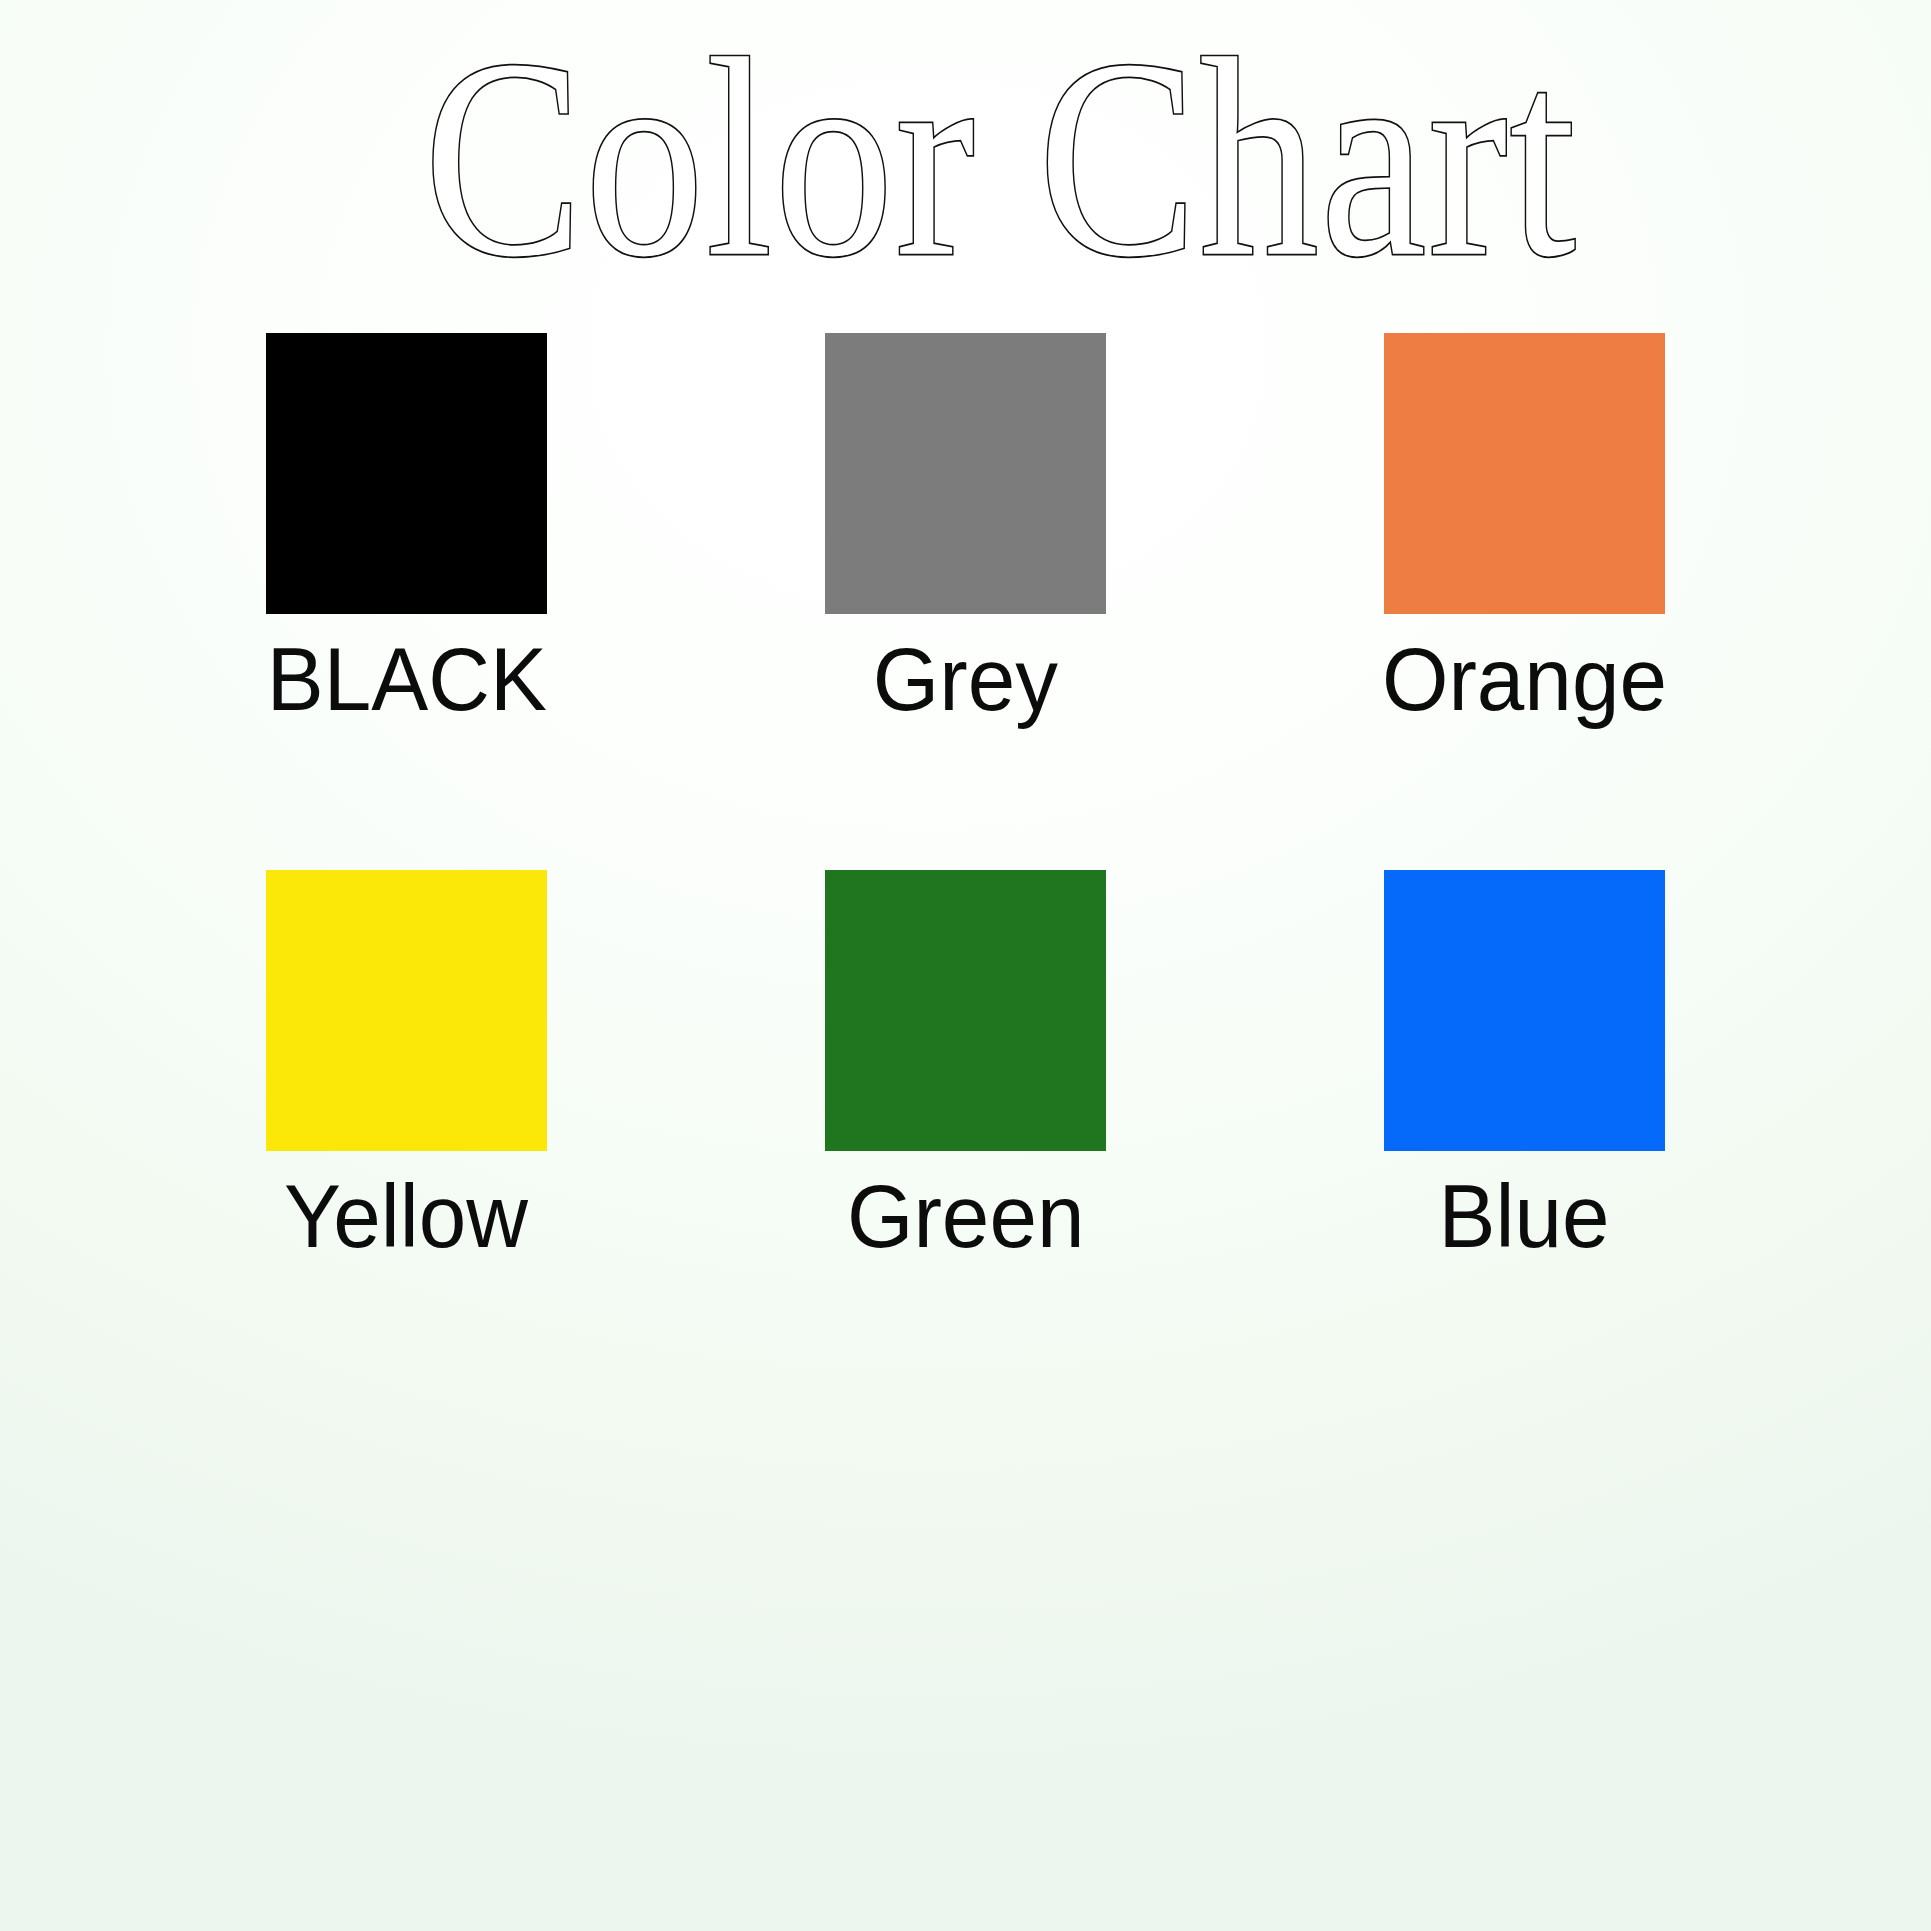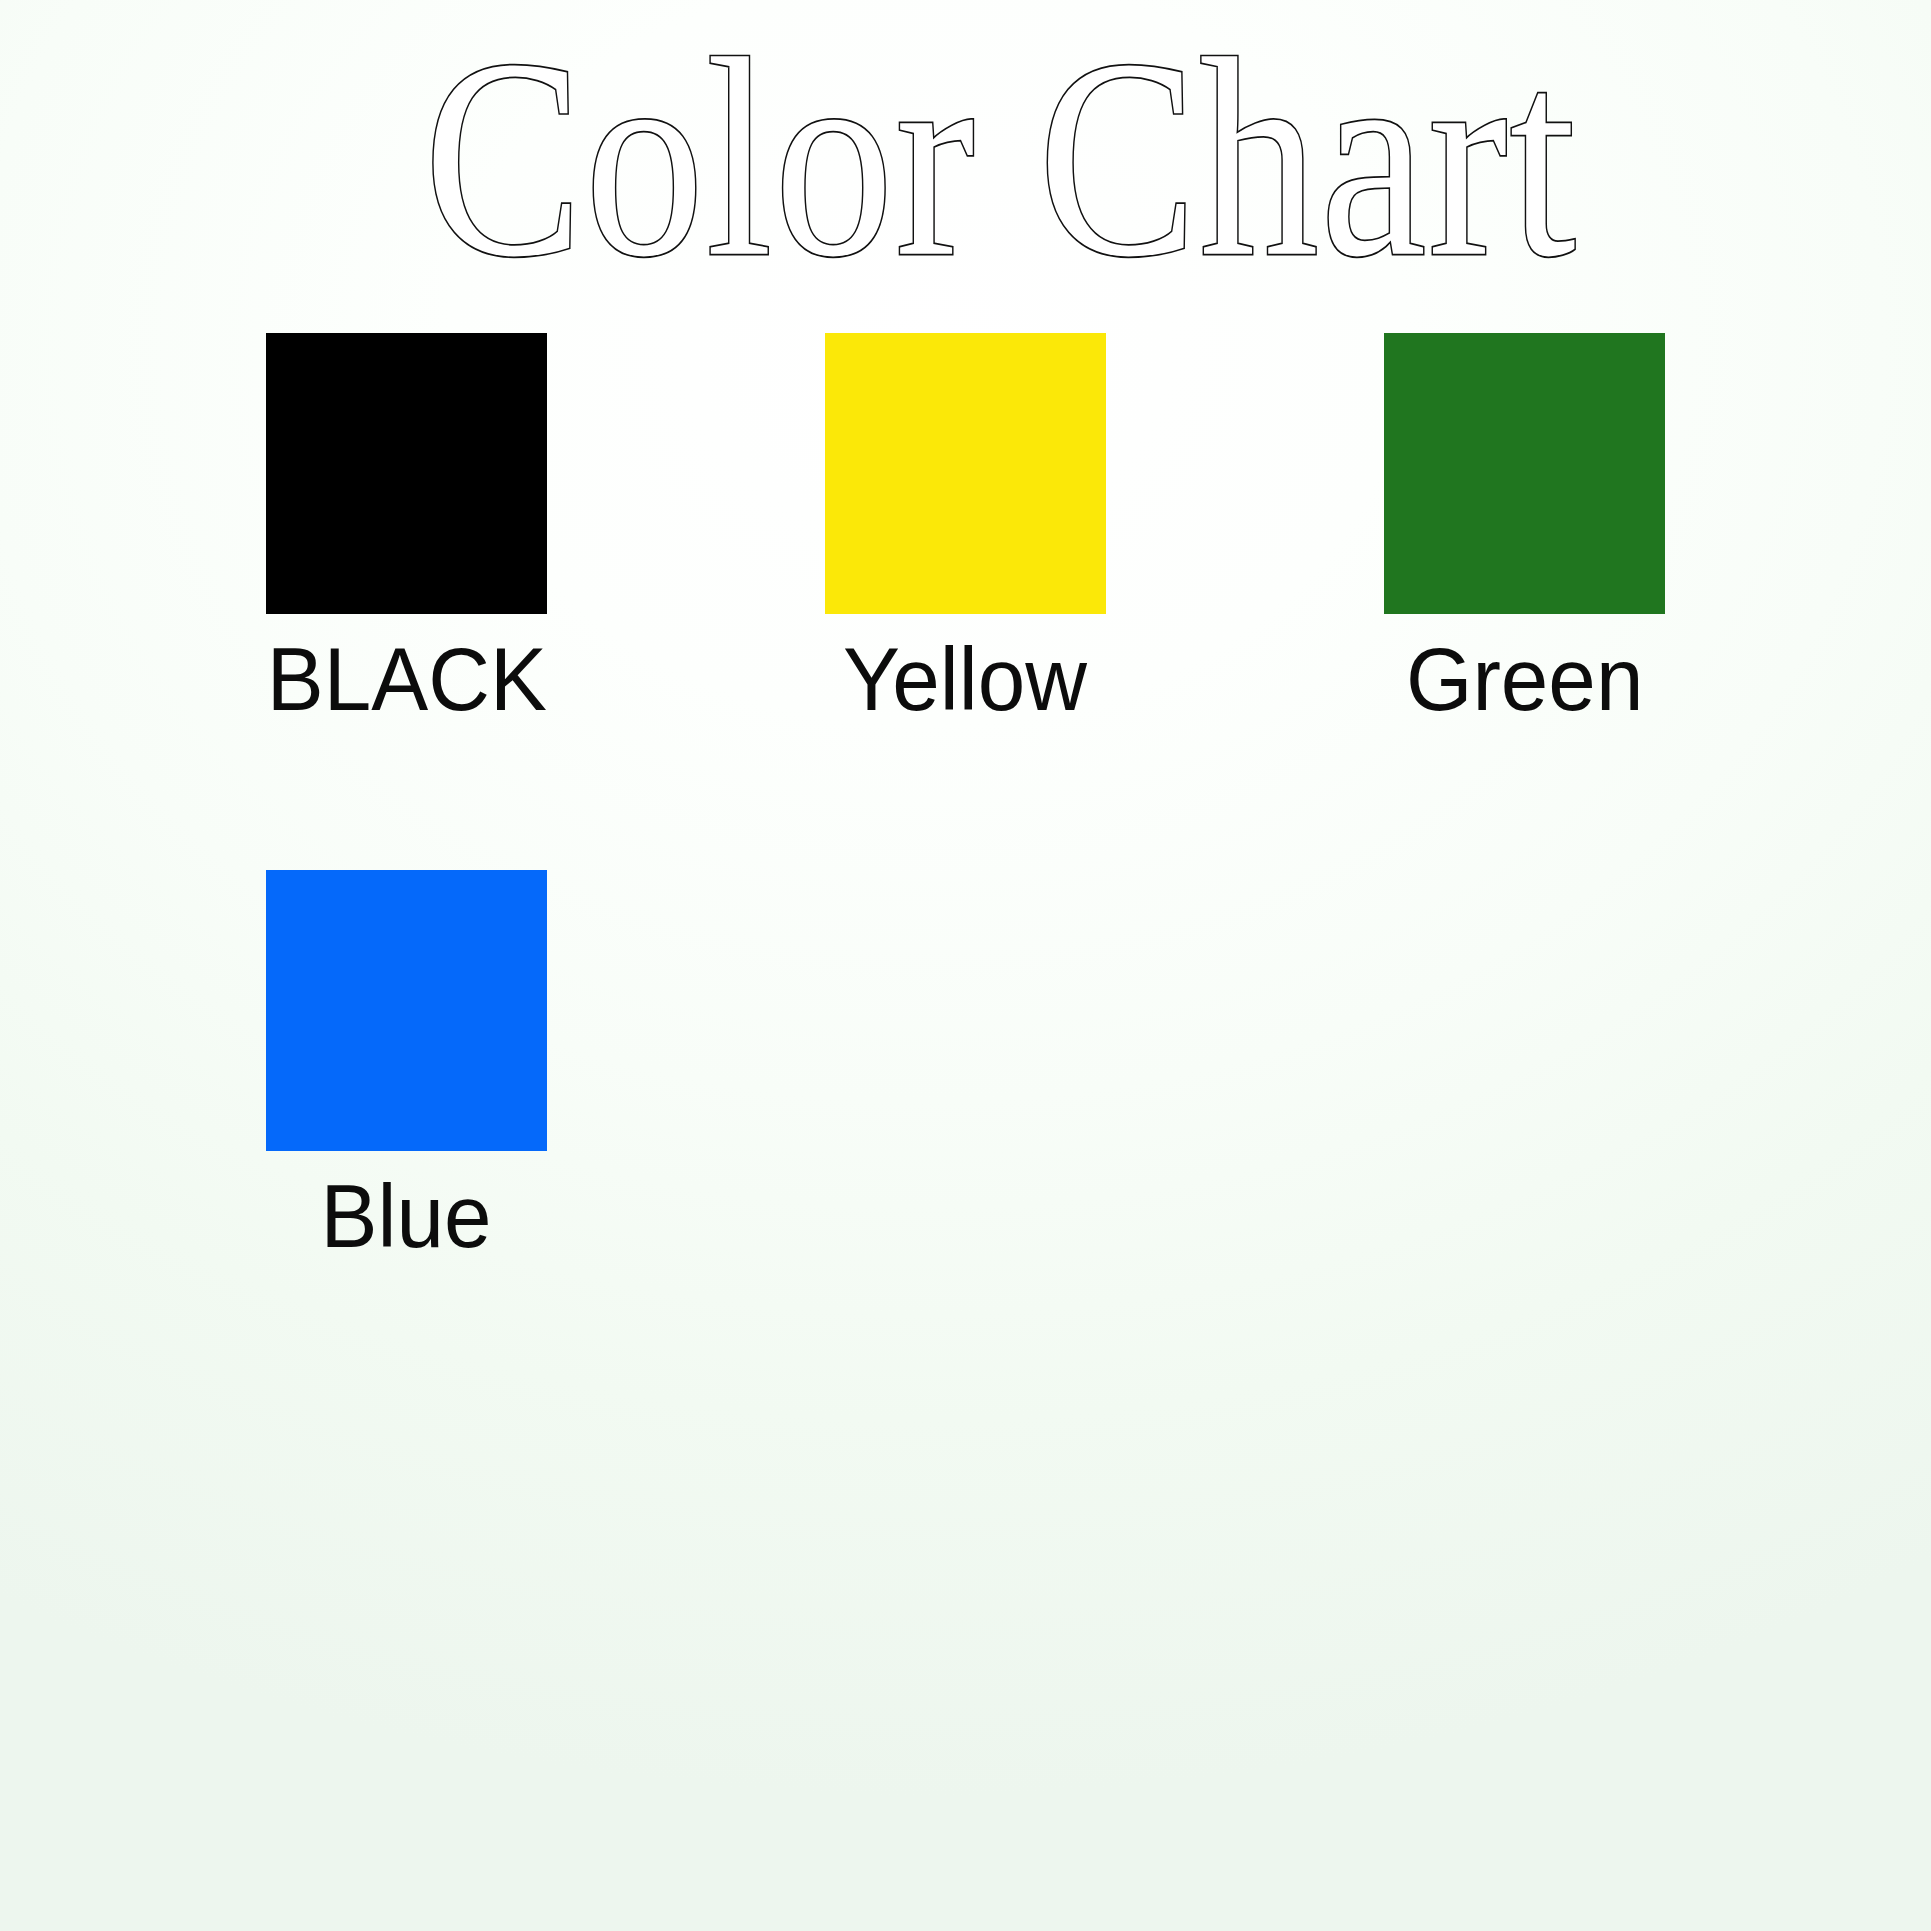--- a/index.html
+++ b/index.html
@@ -110,20 +110,28 @@
     <div id="poster-title">Color Chart</div>
   </div>
 
   <div id="swatch-grid">
 
   <div class="swatch-cell">
         <div class="swatch-chip" style="background: rgb(0, 0, 0);"></div>
         <div class="swatch-label">BLACK</div>
       </div>
       <div class="swatch-cell">
+        <div class="swatch-chip" style="background: rgb(124, 124, 124);"></div>
+        <div class="swatch-label">Grey</div>
+      </div>
+      <div class="swatch-cell">
+        <div class="swatch-chip" style="background: rgb(237, 125, 67);"></div>
+        <div class="swatch-label">Orange</div>
+      </div>
+      <div class="swatch-cell">
         <div class="swatch-chip" style="background: rgb(251, 232, 8);"></div>
         <div class="swatch-label">Yellow</div>
       </div>
       <div class="swatch-cell">
         <div class="swatch-chip" style="background: rgb(32, 118, 31);"></div>
         <div class="swatch-label">Green</div>
       </div>
       <div class="swatch-cell">
         <div class="swatch-chip" style="background: rgb(5, 105, 250);"></div>
         <div class="swatch-label">Blue</div>

